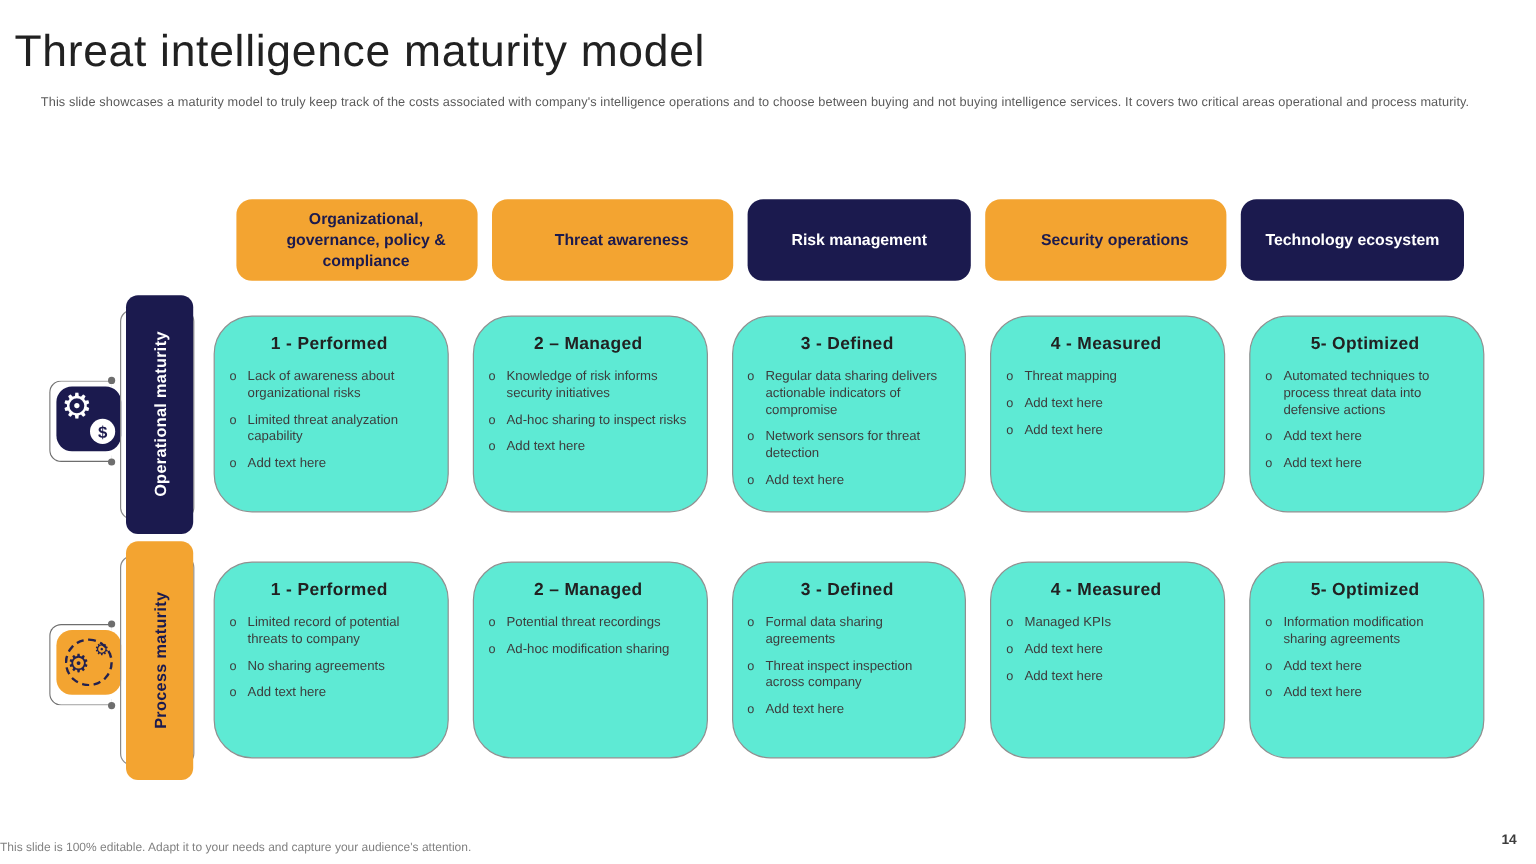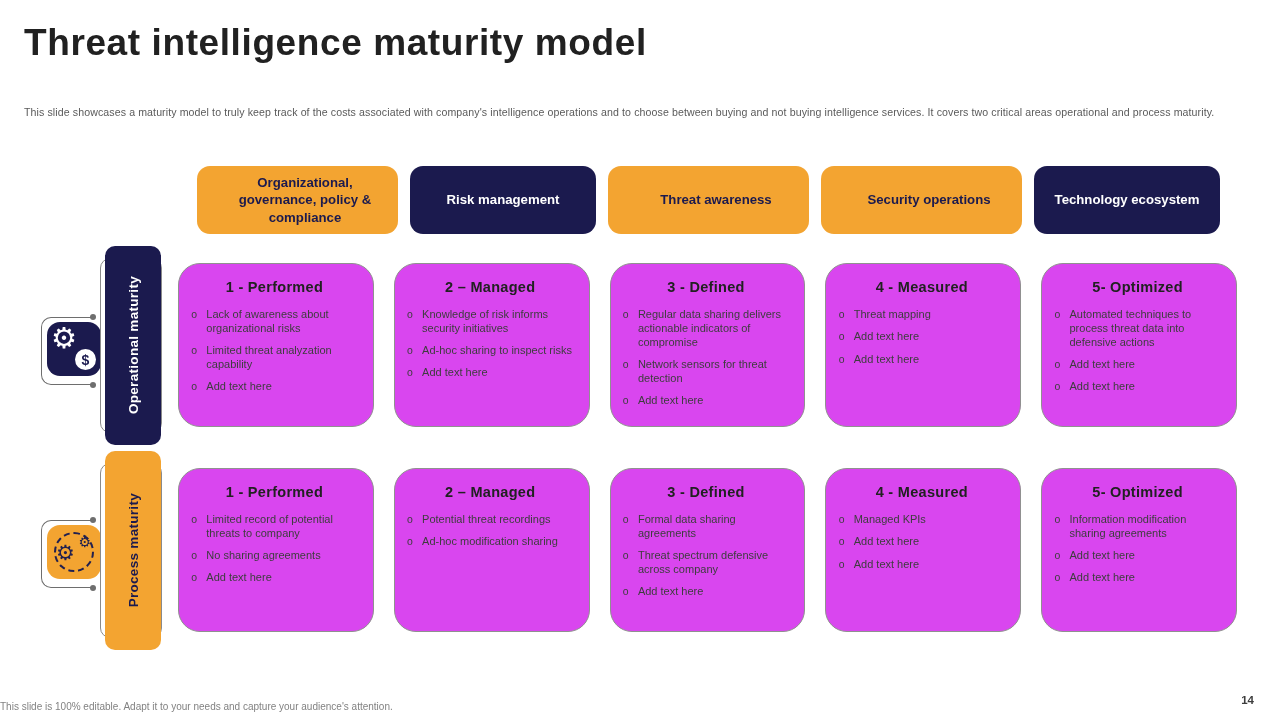--- a/index.html
+++ b/index.html
@@ -7,33 +7,33 @@
     --orange:#F3A431;
     --ink:#212121;
     --body:#3d3d3d;
     --muted:#5a5a5a;
     --line:#8a8a8a;
   }
   *{margin:0;padding:0;box-sizing:border-box;}
   body{background:#e8e8e8;font-family:"Liberation Sans",sans-serif;}
   .slide{position:relative;width:1280px;height:720px;background:#ffffff;overflow:hidden;margin:0 auto;}
 
-  .title{position:absolute;left:24px;top:22px;font-size:37px;font-weight:700;letter-spacing:.6px;color:var(--ink);}
-  .subtitle{position:absolute;left:24px;top:79px;width:1235px;font-size:10.6px;color:var(--muted);letter-spacing:.1px;margin-top:27px;}
+  .title{position:absolute;left:12px;top:22px;font-size:37px;font-weight:400;letter-spacing:.6px;color:var(--ink);}
+  .subtitle{position:absolute;left:34px;top:79px;width:1235px;font-size:10.6px;color:var(--muted);letter-spacing:.1px;}
 
   .headers-row{position:absolute;left:197px;top:166px;width:1023px;height:68px;display:flex;gap:12px;}
   .header{flex:1;border-radius:13px;display:flex;align-items:center;justify-content:center;text-align:center;
           font-weight:700;font-size:13.2px;line-height:1.32;padding:4px 9px;}
   .v-orange{background:var(--orange);color:var(--navy);padding-left:24px;}
   .v-navy{background:var(--navy);color:#ffffff;}
 
   .cards-row{position:absolute;left:178px;width:1059px;height:164px;display:flex;gap:20px;}
   .row-1{top:263px;}
   .row-2{top:468px;}
-  .card{flex:1;background:#d946ef;border:1px solid #909090;border-radius:22px;padding:15px 15px 8px 12px;}
+  .card{flex:1;background:#5eead4;border:1px solid #909090;border-radius:32px;padding:15px 15px 8px 12px;}
   .card-title{text-align:center;font-weight:700;font-size:14.5px;letter-spacing:.3px;color:var(--ink);margin-bottom:13px;}
   .bullets{list-style:none;}
   .bullets li{display:flex;gap:9px;font-size:11px;color:var(--body);line-height:1.27;margin-bottom:8px;}
   .marker{font-family:"Liberation Mono",monospace;font-size:10.5px;padding-top:1px;flex:0 0 auto;}
 
   .vtab-outline{position:absolute;width:62px;height:175px;border:1px solid var(--line);border-radius:10px;}
   .outline-1{left:100px;top:258px;}
   .outline-2{left:100px;top:463px;}
   .vtab{position:absolute;left:105px;width:56px;height:199px;border-radius:10px;display:flex;align-items:center;justify-content:center;}
   .vtab-1{top:246px;background:var(--navy);color:#ffffff;}
@@ -49,34 +49,34 @@
   .tile-1{left:47px;top:322px;background:var(--navy);}
   .tile-2{left:47px;top:525px;background:var(--orange);}
   .gear-w{position:absolute;left:4px;top:2px;color:#fff;font-size:29px;line-height:1;font-family:"DejaVu Sans",sans-serif;}
   .dollar{position:absolute;right:5px;bottom:6px;width:21px;height:21px;border-radius:50%;background:#fff;color:var(--navy);
           font-weight:700;font-size:14px;display:flex;align-items:center;justify-content:center;}
   .ring{position:absolute;left:7px;top:7px;width:40px;height:40px;border:2px dashed #22214f;border-radius:50%;}
   .gear-d1{position:absolute;left:9px;top:18px;color:#22214f;font-size:21px;line-height:1;font-family:"DejaVu Sans",sans-serif;}
   .gear-d2{position:absolute;right:10px;top:10px;color:#22214f;font-size:14px;line-height:1;font-family:"DejaVu Sans",sans-serif;}
 
   .footer{position:absolute;left:0;right:0;top:701px;text-align:left;font-size:10px;color:#828282;}
-  .page-num{position:absolute;right:26px;top:694px;font-size:11.5px;font-weight:700;color:var(--body);}
+  .page-num{position:absolute;right:16px;top:694px;font-size:11.5px;font-weight:700;color:var(--body);}
 </style>
 </head>
 <body>
 
 <div class="slide">
 
   <div class="title">Threat intelligence maturity model</div>
   <div class="subtitle">This slide showcases a maturity model to truly keep track of the costs associated with company's intelligence operations and to choose between buying and not buying intelligence services. It covers two critical areas operational and process maturity.</div>
 
   <div class="headers-row">
     <div class="header v-orange">Organizational, governance, policy &amp; compliance</div>
+    <div class="header v-orange">Threat awareness</div>
     <div class="header v-navy">Risk management</div>
-    <div class="header v-orange">Threat awareness</div>
     <div class="header v-orange">Security operations</div>
     <div class="header v-navy">Technology ecosystem</div>
   </div>
 
   <div class="bracket bracket-1"></div>
   <div class="dot" style="left:90px;top:314px;"></div>
   <div class="dot" style="left:90px;top:382px;"></div>
   <div class="icon-tile tile-1">
     <span class="gear-w">⚙</span>
     <span class="dollar">$</span>
@@ -220,21 +220,21 @@
     </div>
     <div class="card">
       <div class="card-title">3 - Defined</div>
       <ul class="bullets">
         <li>
             <span class="marker">o</span>
             <span>Formal data sharing agreements</span>
           </li>
         <li>
             <span class="marker">o</span>
-            <span>Threat spectrum defensive across company</span>
+            <span>Threat inspect inspection across company</span>
           </li>
         <li>
             <span class="marker">o</span>
             <span>Add text here</span>
           </li>
       </ul>
     </div>
     <div class="card">
       <div class="card-title">4 - Measured</div>
       <ul class="bullets">

